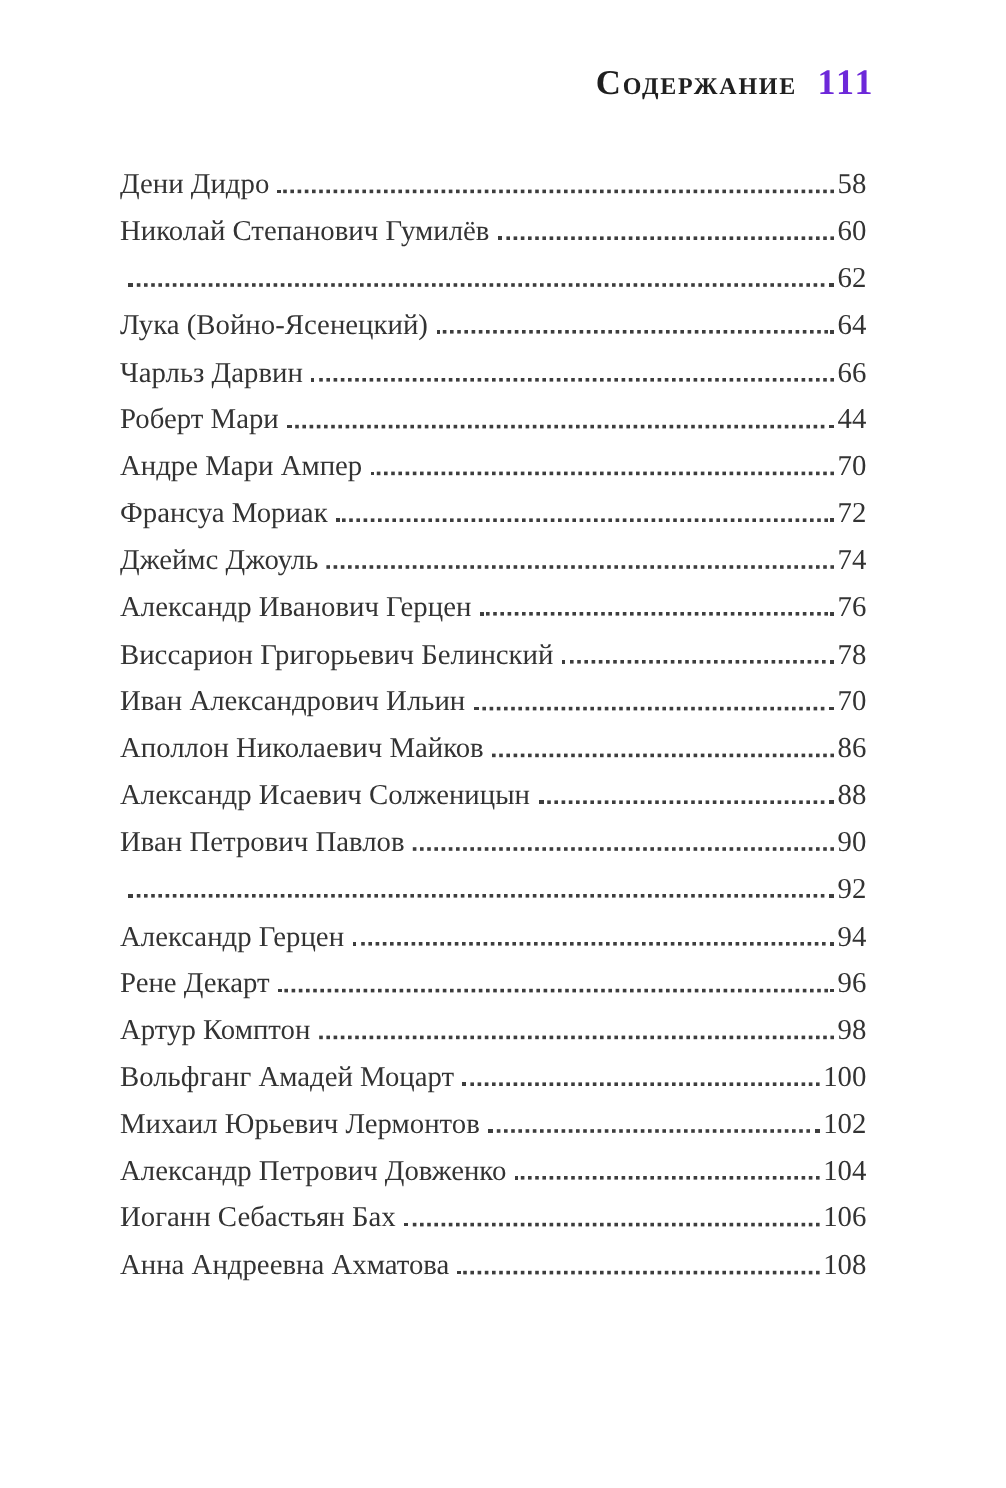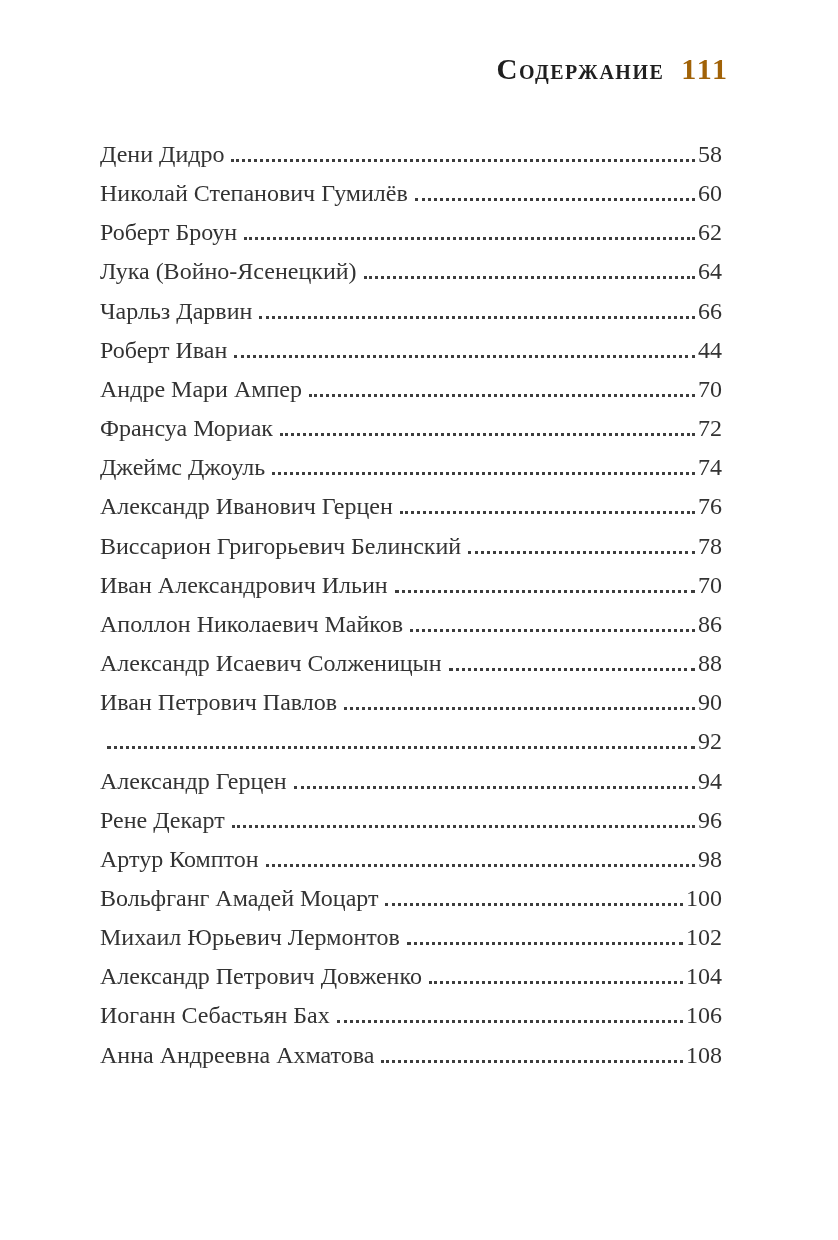--- a/index.html
+++ b/index.html
@@ -29,21 +29,21 @@
     font-variant: small-caps;
     font-weight: bold;
     font-size: 29px;
     letter-spacing: 1.5px;
     color: #1f1f1f;
   }
   .header-page {
     font-weight: bold;
     font-size: 30px;
     letter-spacing: 2px;
-    color: #a16207;
+    color: #6d28d9;
   }
   .toc {
     position: absolute;
     top: 135px;
     left: 100px;
     right: 114px;
   }
   .row {
     display: flex;
     align-items: baseline;
@@ -84,39 +84,38 @@
       <span class="pagenum">58</span>
     </div>
 
     <div class="row">
       <span class="title">Николай Степанович Гумилёв</span>
       <span class="dots"></span>
       <span class="pagenum">60</span>
     </div>
 
     <div class="row">
-      <span class="title">Роберт Броун</span>
       <span class="dots"></span>
       <span class="pagenum">62</span>
     </div>
 
     <div class="row">
       <span class="title">Лука (Войно-Ясенецкий)</span>
       <span class="dots"></span>
       <span class="pagenum">64</span>
     </div>
 
     <div class="row">
       <span class="title">Чарльз Дарвин</span>
       <span class="dots"></span>
       <span class="pagenum">66</span>
     </div>
 
     <div class="row">
-      <span class="title">Роберт Иван</span>
+      <span class="title">Роберт Мари</span>
       <span class="dots"></span>
       <span class="pagenum">44</span>
     </div>
 
     <div class="row">
       <span class="title">Андре Мари Ампер</span>
       <span class="dots"></span>
       <span class="pagenum">70</span>
     </div>
 

